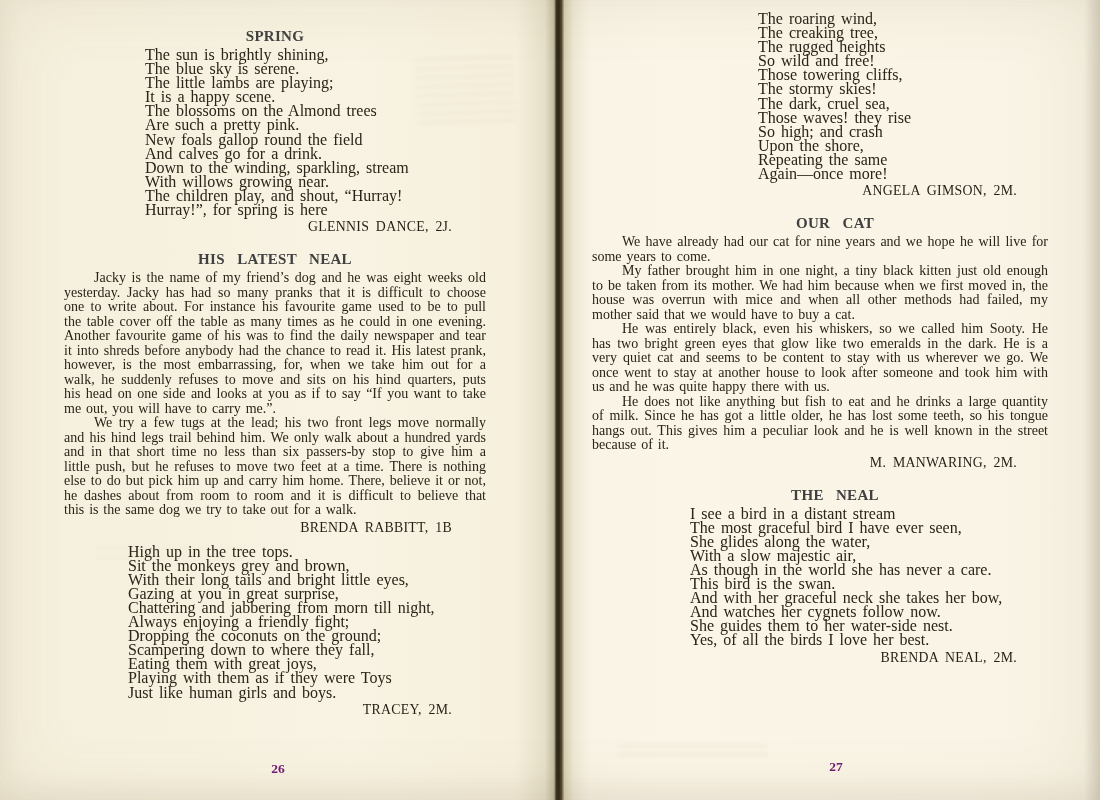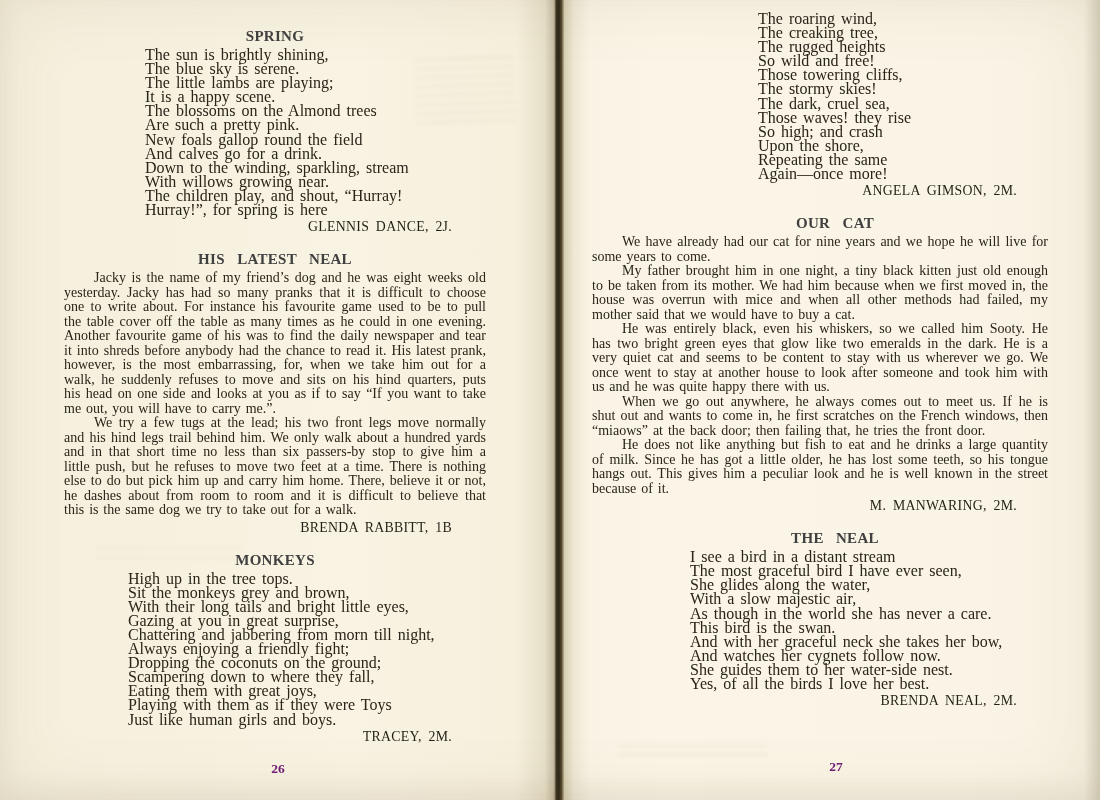--- a/index.html
+++ b/index.html
@@ -151,21 +151,20 @@
     </div>
 
     <div class="sect">
       <h2 class="title">HIS LATEST NEAL</h2>
       <p class="para">Jacky is the name of my friend’s dog and he was eight weeks old yesterday. Jacky has had so many pranks that it is difficult to choose one to write about. For instance his favourite game used to be to pull the table cover off the table as many times as he could in one evening. Another favourite game of his was to find the daily newspaper and tear it into shreds before anybody had the chance to read it. His latest prank, however, is the most embarrassing, for, when we take him out for a walk, he suddenly refuses to move and sits on his hind quarters, puts his head on one side and looks at you as if to say “If you want to take me out, you will have to carry me.”.</p>
       <p class="para">We try a few tugs at the lead; his two front legs move normally and his hind legs trail behind him. We only walk about a hundred yards and in that short time no less than six passers-by stop to give him a little push, but he refuses to move two feet at a time. There is nothing else to do but pick him up and carry him home. There, believe it or not, he dashes about from room to room and it is difficult to believe that this is the same dog we try to take out for a walk.</p>
       <div class="attr">BRENDA RABBITT, 1B</div>
     </div>
 
     <div class="sect">
-      <h2 class="title">MONKEYS</h2>
       <div class="poem poem-monkeys">High up in the tree tops.
 Sit the monkeys grey and brown,
 With their long tails and bright little eyes,
 Gazing at you in great surprise,
 Chattering and jabbering from morn till night,
 Always enjoying a friendly fight;
 Dropping the coconuts on the ground;
 Scampering down to where they fall,
 Eating them with great joys,
 Playing with them as if they were Toys
@@ -191,21 +190,20 @@
 Repeating the same
 Again—once more!</div>
       <div class="attr">ANGELA GIMSON, 2M.</div>
     </div>
 
     <div class="sect">
       <h2 class="title">OUR CAT</h2>
       <p class="para">We have already had our cat for nine years and we hope he will live for some years to come.</p>
       <p class="para">My father brought him in one night, a tiny black kitten just old enough to be taken from its mother. We had him because when we first moved in, the house was overrun with mice and when all other methods had failed, my mother said that we would have to buy a cat.</p>
       <p class="para">He was entirely black, even his whiskers, so we called him Sooty. He has two bright green eyes that glow like two emeralds in the dark. He is a very quiet cat and seems to be content to stay with us wherever we go. We once went to stay at another house to look after someone and took him with us and he was quite happy there with us.</p>
-      <p class="para">When we go out anywhere, he always comes out to meet us. If he is shut out and wants to come in, he first scratches on the French windows, then “miaows” at the back door; then failing that, he tries the front door.</p>
       <p class="para">He does not like anything but fish to eat and he drinks a large quantity of milk. Since he has got a little older, he has lost some teeth, so his tongue hangs out. This gives him a peculiar look and he is well known in the street because of it.</p>
       <div class="attr">M. MANWARING, 2M.</div>
     </div>
 
     <div class="sect">
       <h2 class="title">THE NEAL</h2>
       <div class="poem poem-swan">I see a bird in a distant stream
 The most graceful bird I have ever seen,
 She glides along the water,
 With a slow majestic air,

